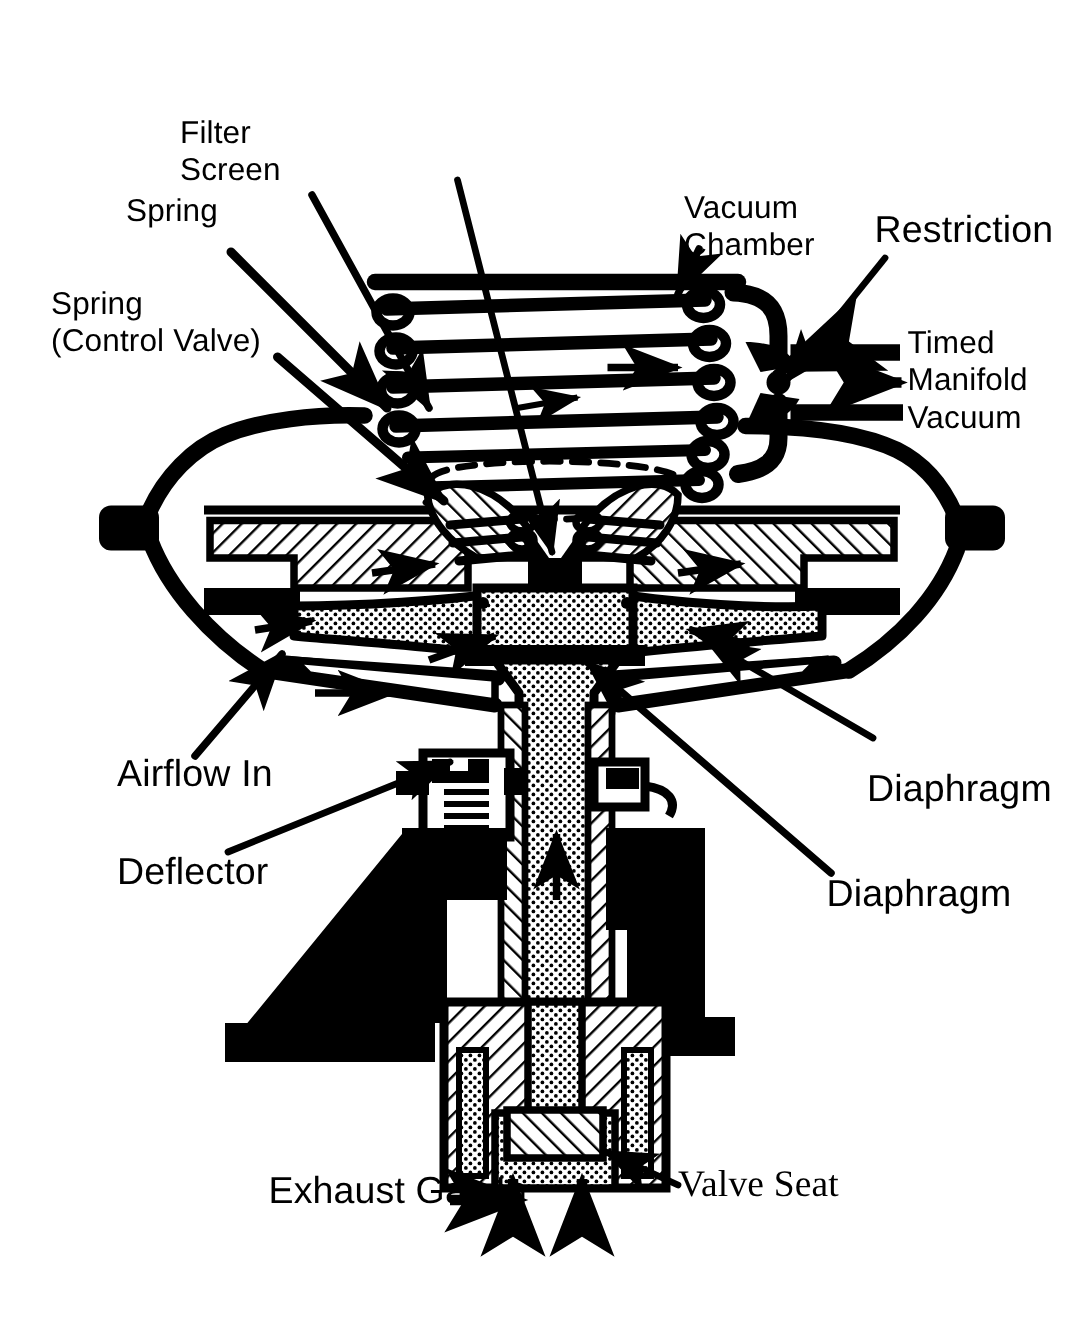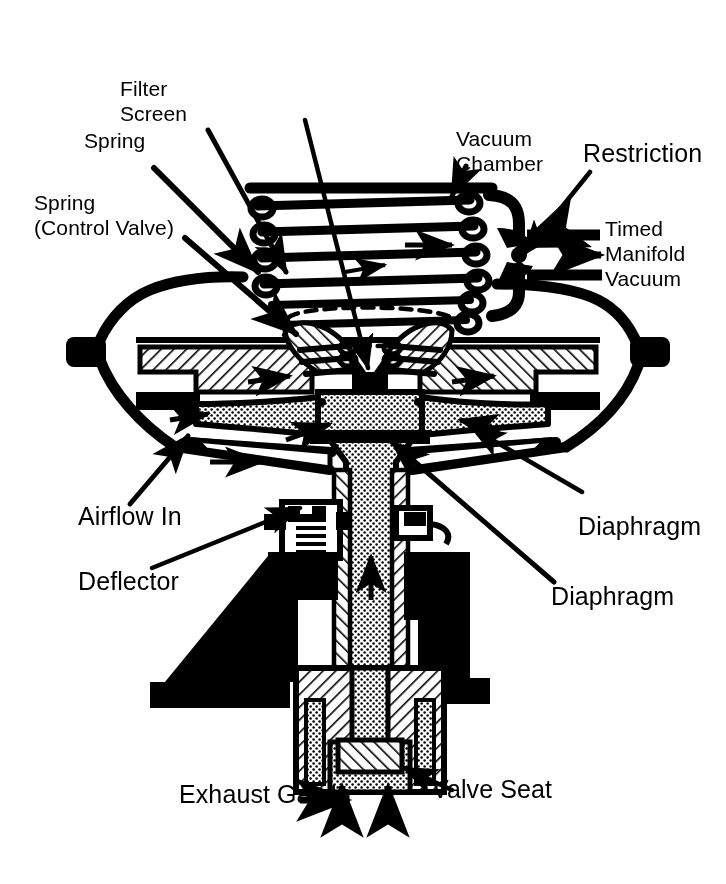--- a/index.html
+++ b/index.html
@@ -280,15 +280,15 @@
   <div class="lbl sm" style="left:78px;top:505px;text-align:right;">Airflow In</div>
 
   <div class="lbl sm" style="left:78px;top:570px;">Deflector</div>
 
   <div class="lbl sm" style="left:578px;top:515px;">Diaphragm</div>
 
   <div class="lbl sm" style="left:551px;top:585px;">Diaphragm</div>
 
   <div class="lbl sm" style="left:143px;top:783px;margin-left:36px;">Exhaust Gas In</div>
 
-  <div class="lbl sm" style="left:432px;top:778px;">Valve Seat</div>
+  <div class="lbl sm" style="left:452px;top:778px;font-family:Liberation Serif, serif;">Valve Seat</div>
 
 </div>
 
 </body></html>

